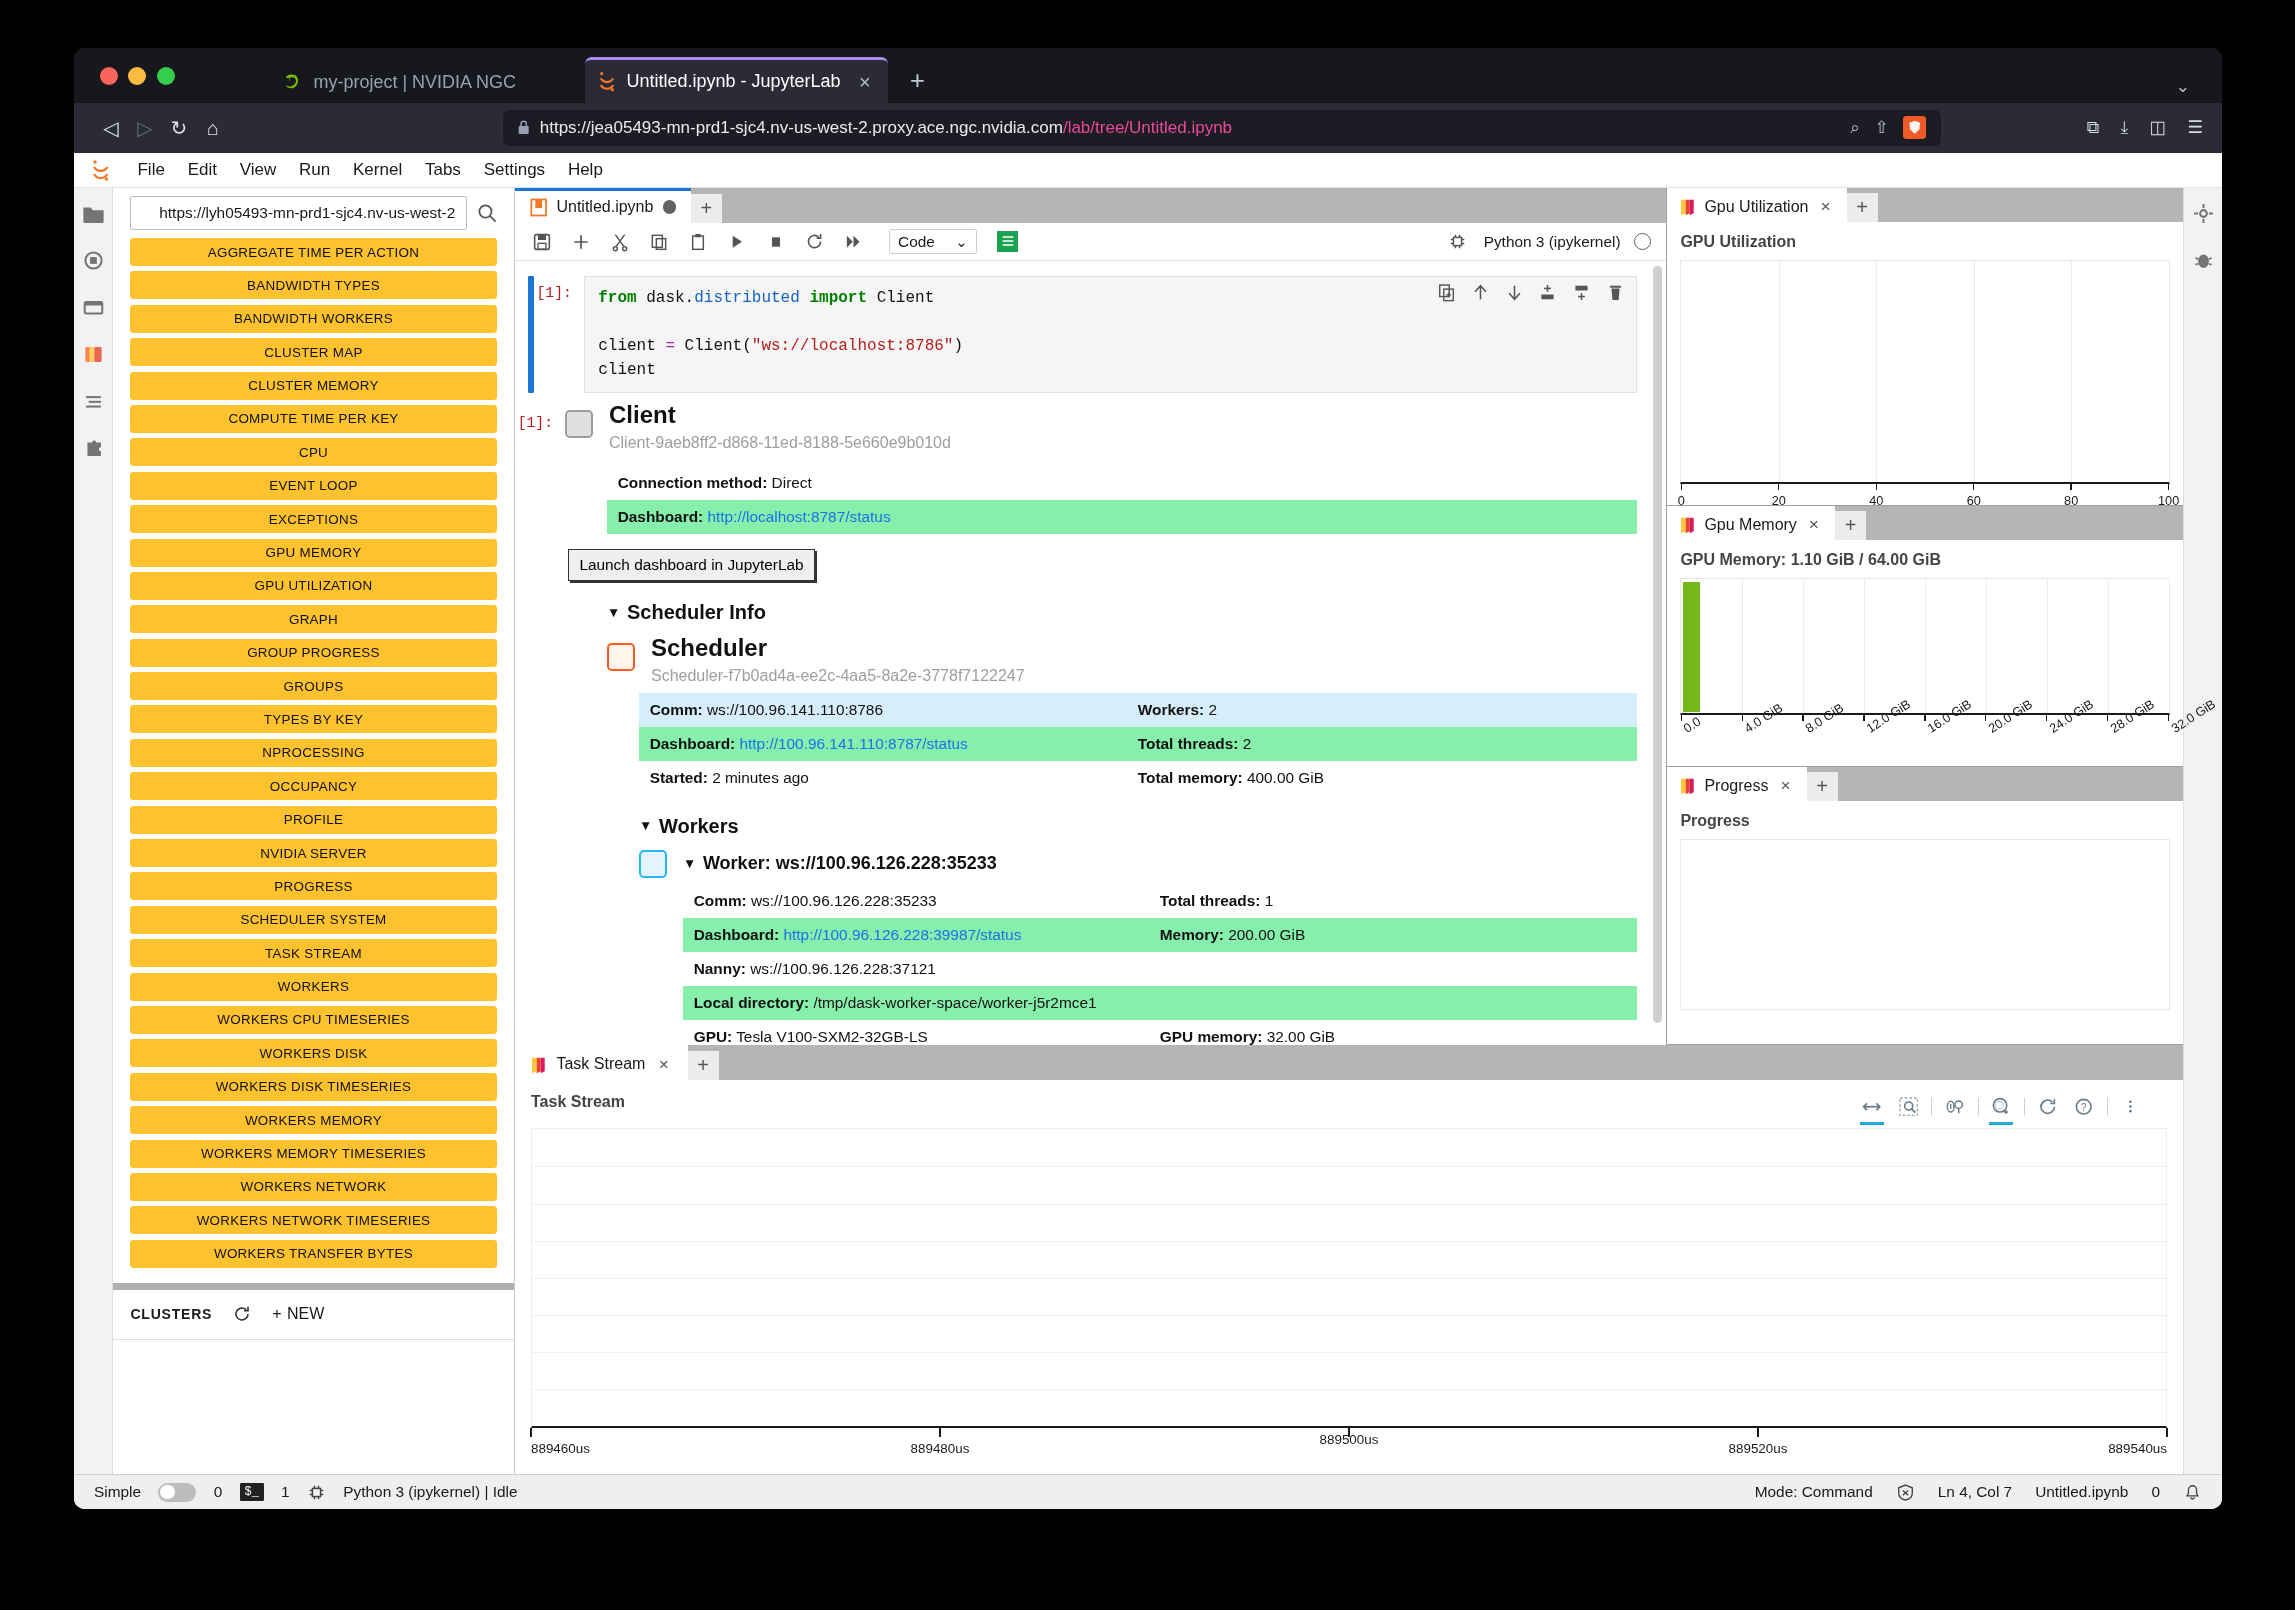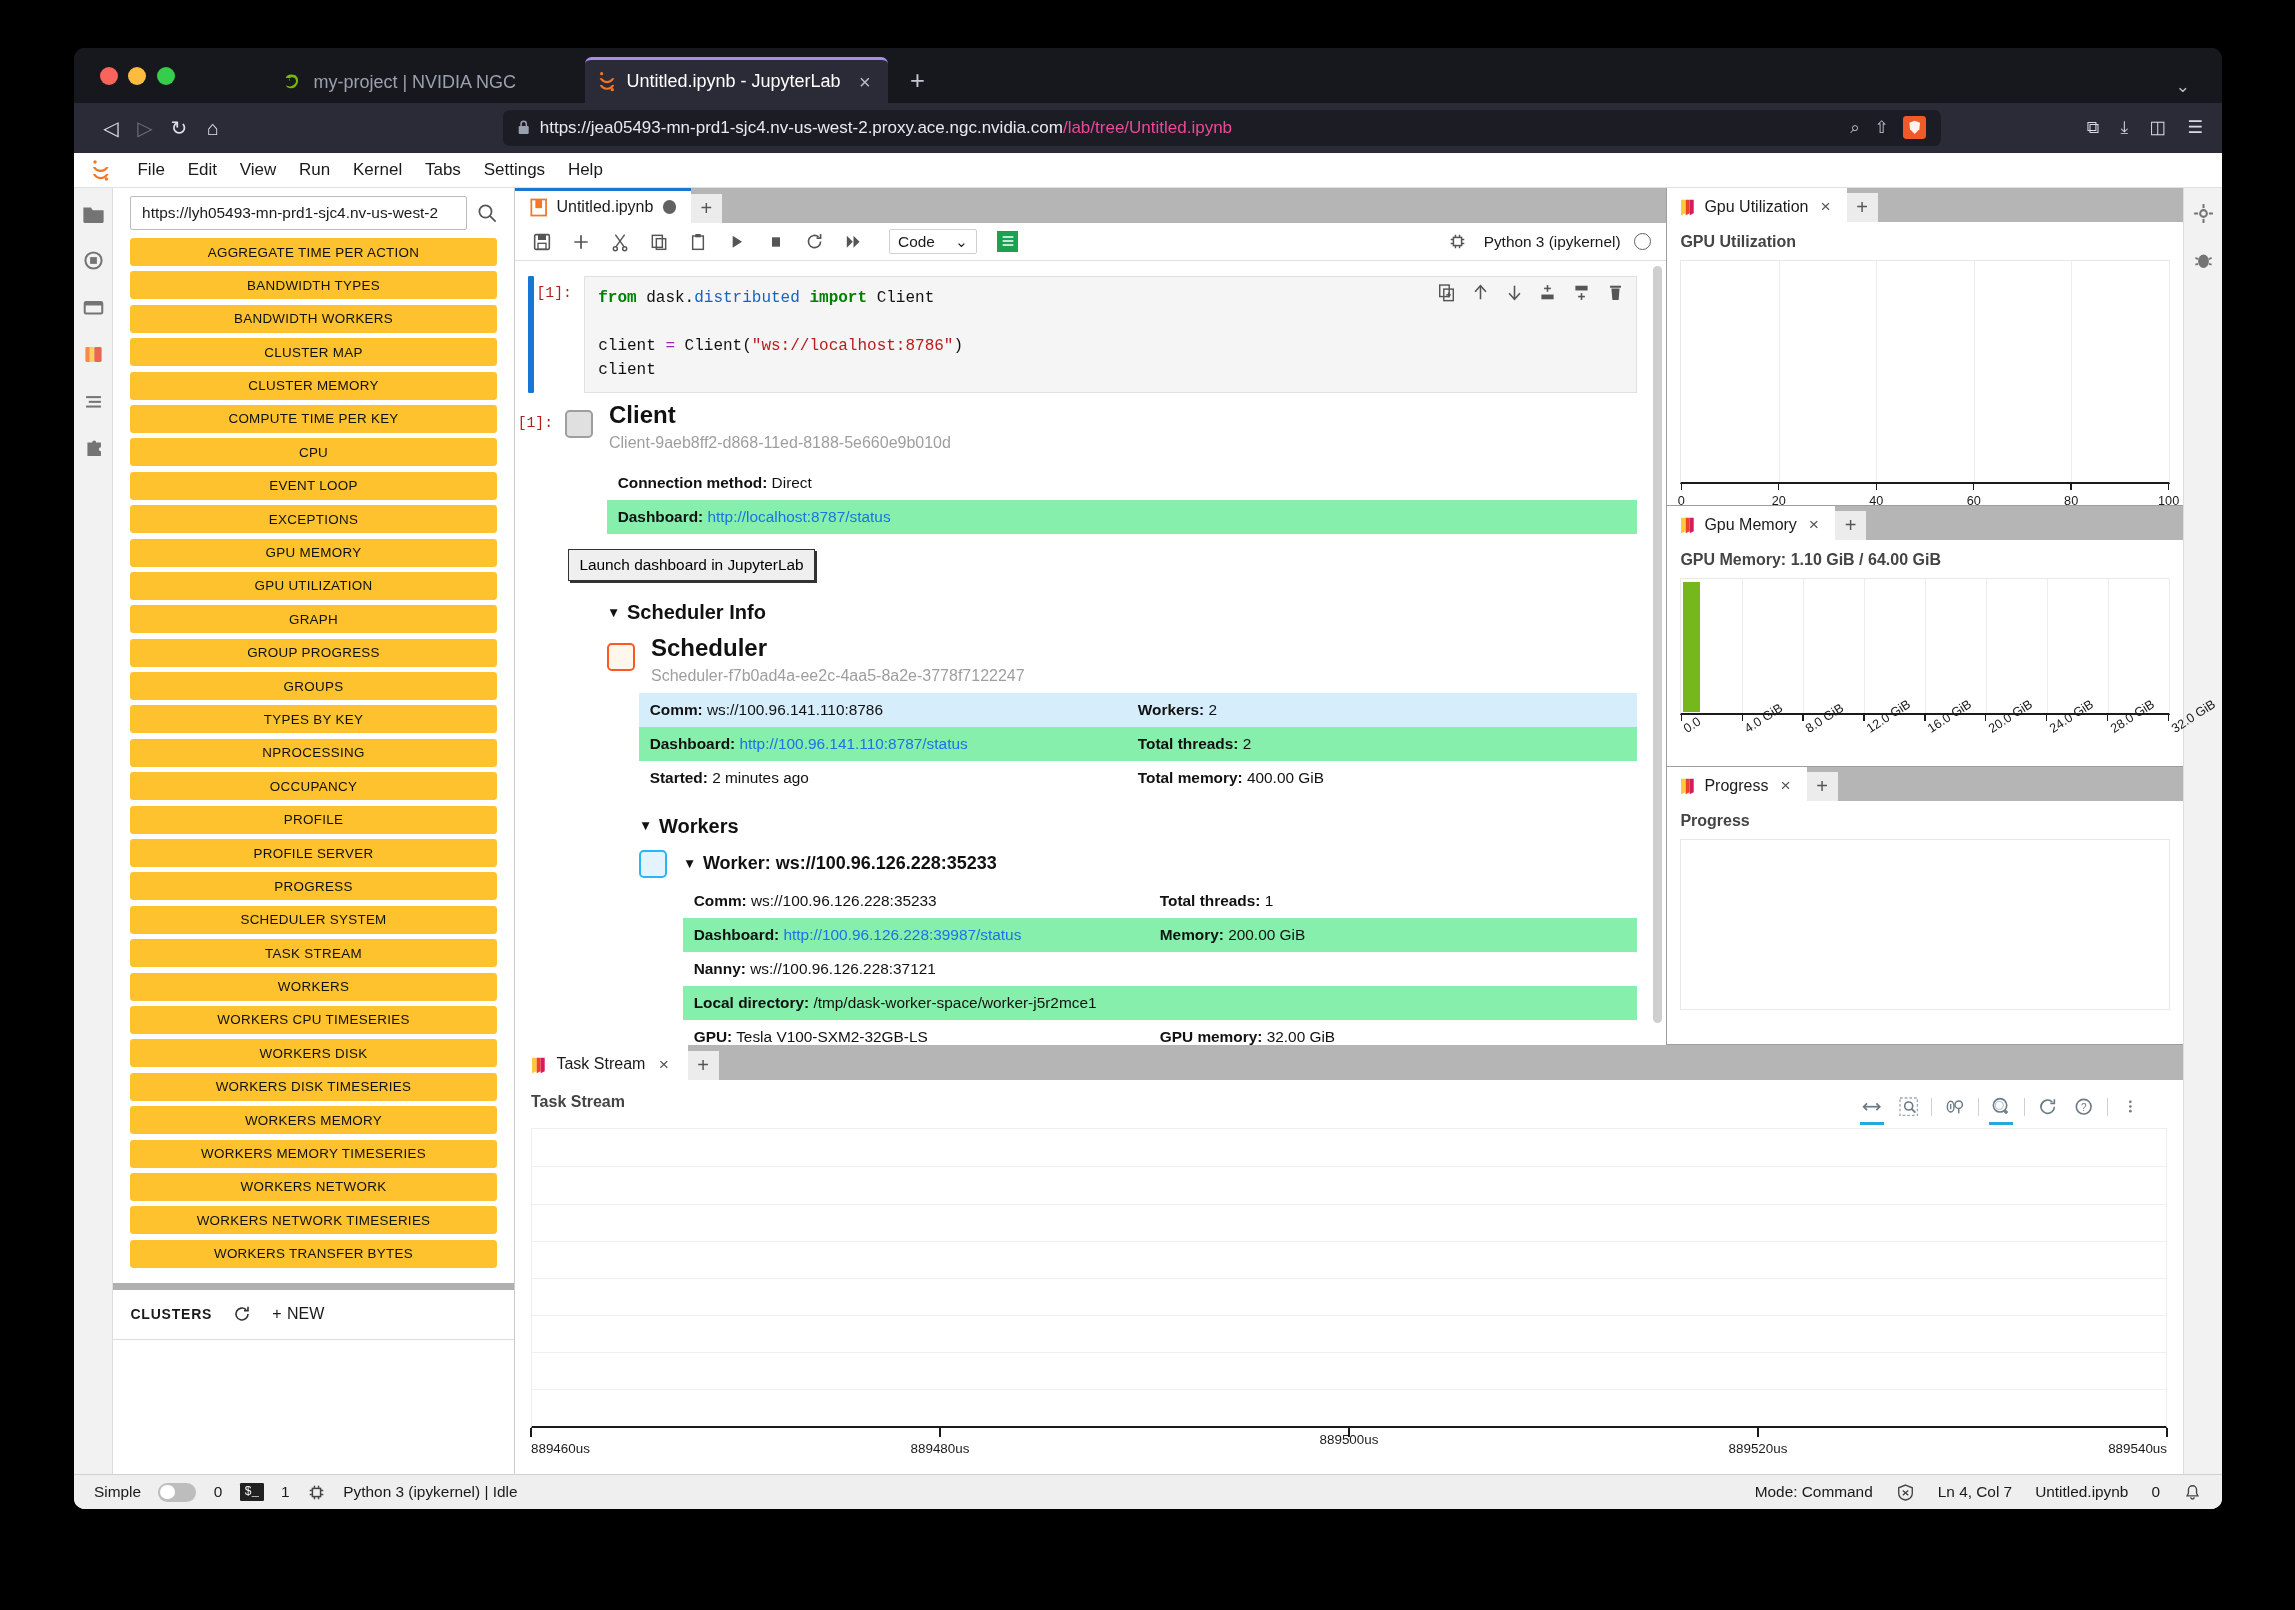--- a/index.html
+++ b/index.html
@@ -123,21 +123,21 @@
   .sidebar {
     width: 402px; background: #fff; border-right: 0.7px solid #ccc;
     display: flex; flex-direction: column; overflow: hidden;
   }
   .sb-search-row {
     display: flex; align-items: center; padding: 8px 14.7px 8px 17.4px; gap: 9.4px;
   }
   .sb-search {
     flex: 1; height: 34px; border: 0.7px solid #bdbdbd; border-radius: 2px;
     font-size: 15.4px; padding: 0 10.7px; color: #1a1a1a;
-    font-family: "Liberation Sans", sans-serif; background: #fff;
+    font-family: "Liberation Sans", sans-serif; background: #fff; text-align: right;
   }
   .sb-search-ico { width: 23px; height: 23px; flex: none; cursor: pointer; }
 
   .dask-list {
     flex: 1; overflow: hidden; padding: 0 17.4px 6.7px 17.4px;
     display: flex; flex-direction: column; gap: 5.4px;
   }
   .dask-btn {
     background: #fdc22d; color: #111; border: none;
     height: 28px; min-height: 28px; border-radius: 3.4px;
@@ -506,21 +506,21 @@
               <button class="dask-btn">EXCEPTIONS</button>
               <button class="dask-btn">GPU MEMORY</button>
               <button class="dask-btn">GPU UTILIZATION</button>
               <button class="dask-btn">GRAPH</button>
               <button class="dask-btn">GROUP PROGRESS</button>
               <button class="dask-btn">GROUPS</button>
               <button class="dask-btn">TYPES BY KEY</button>
               <button class="dask-btn">NPROCESSING</button>
               <button class="dask-btn">OCCUPANCY</button>
               <button class="dask-btn">PROFILE</button>
-              <button class="dask-btn">PROFILE SERVER</button>
+              <button class="dask-btn">NVIDIA SERVER</button>
               <button class="dask-btn">PROGRESS</button>
               <button class="dask-btn">SCHEDULER SYSTEM</button>
               <button class="dask-btn">TASK STREAM</button>
               <button class="dask-btn">WORKERS</button>
               <button class="dask-btn">WORKERS CPU TIMESERIES</button>
               <button class="dask-btn">WORKERS DISK</button>
               <button class="dask-btn">WORKERS DISK TIMESERIES</button>
               <button class="dask-btn">WORKERS MEMORY</button>
               <button class="dask-btn">WORKERS MEMORY TIMESERIES</button>
               <button class="dask-btn">WORKERS NETWORK</button>

